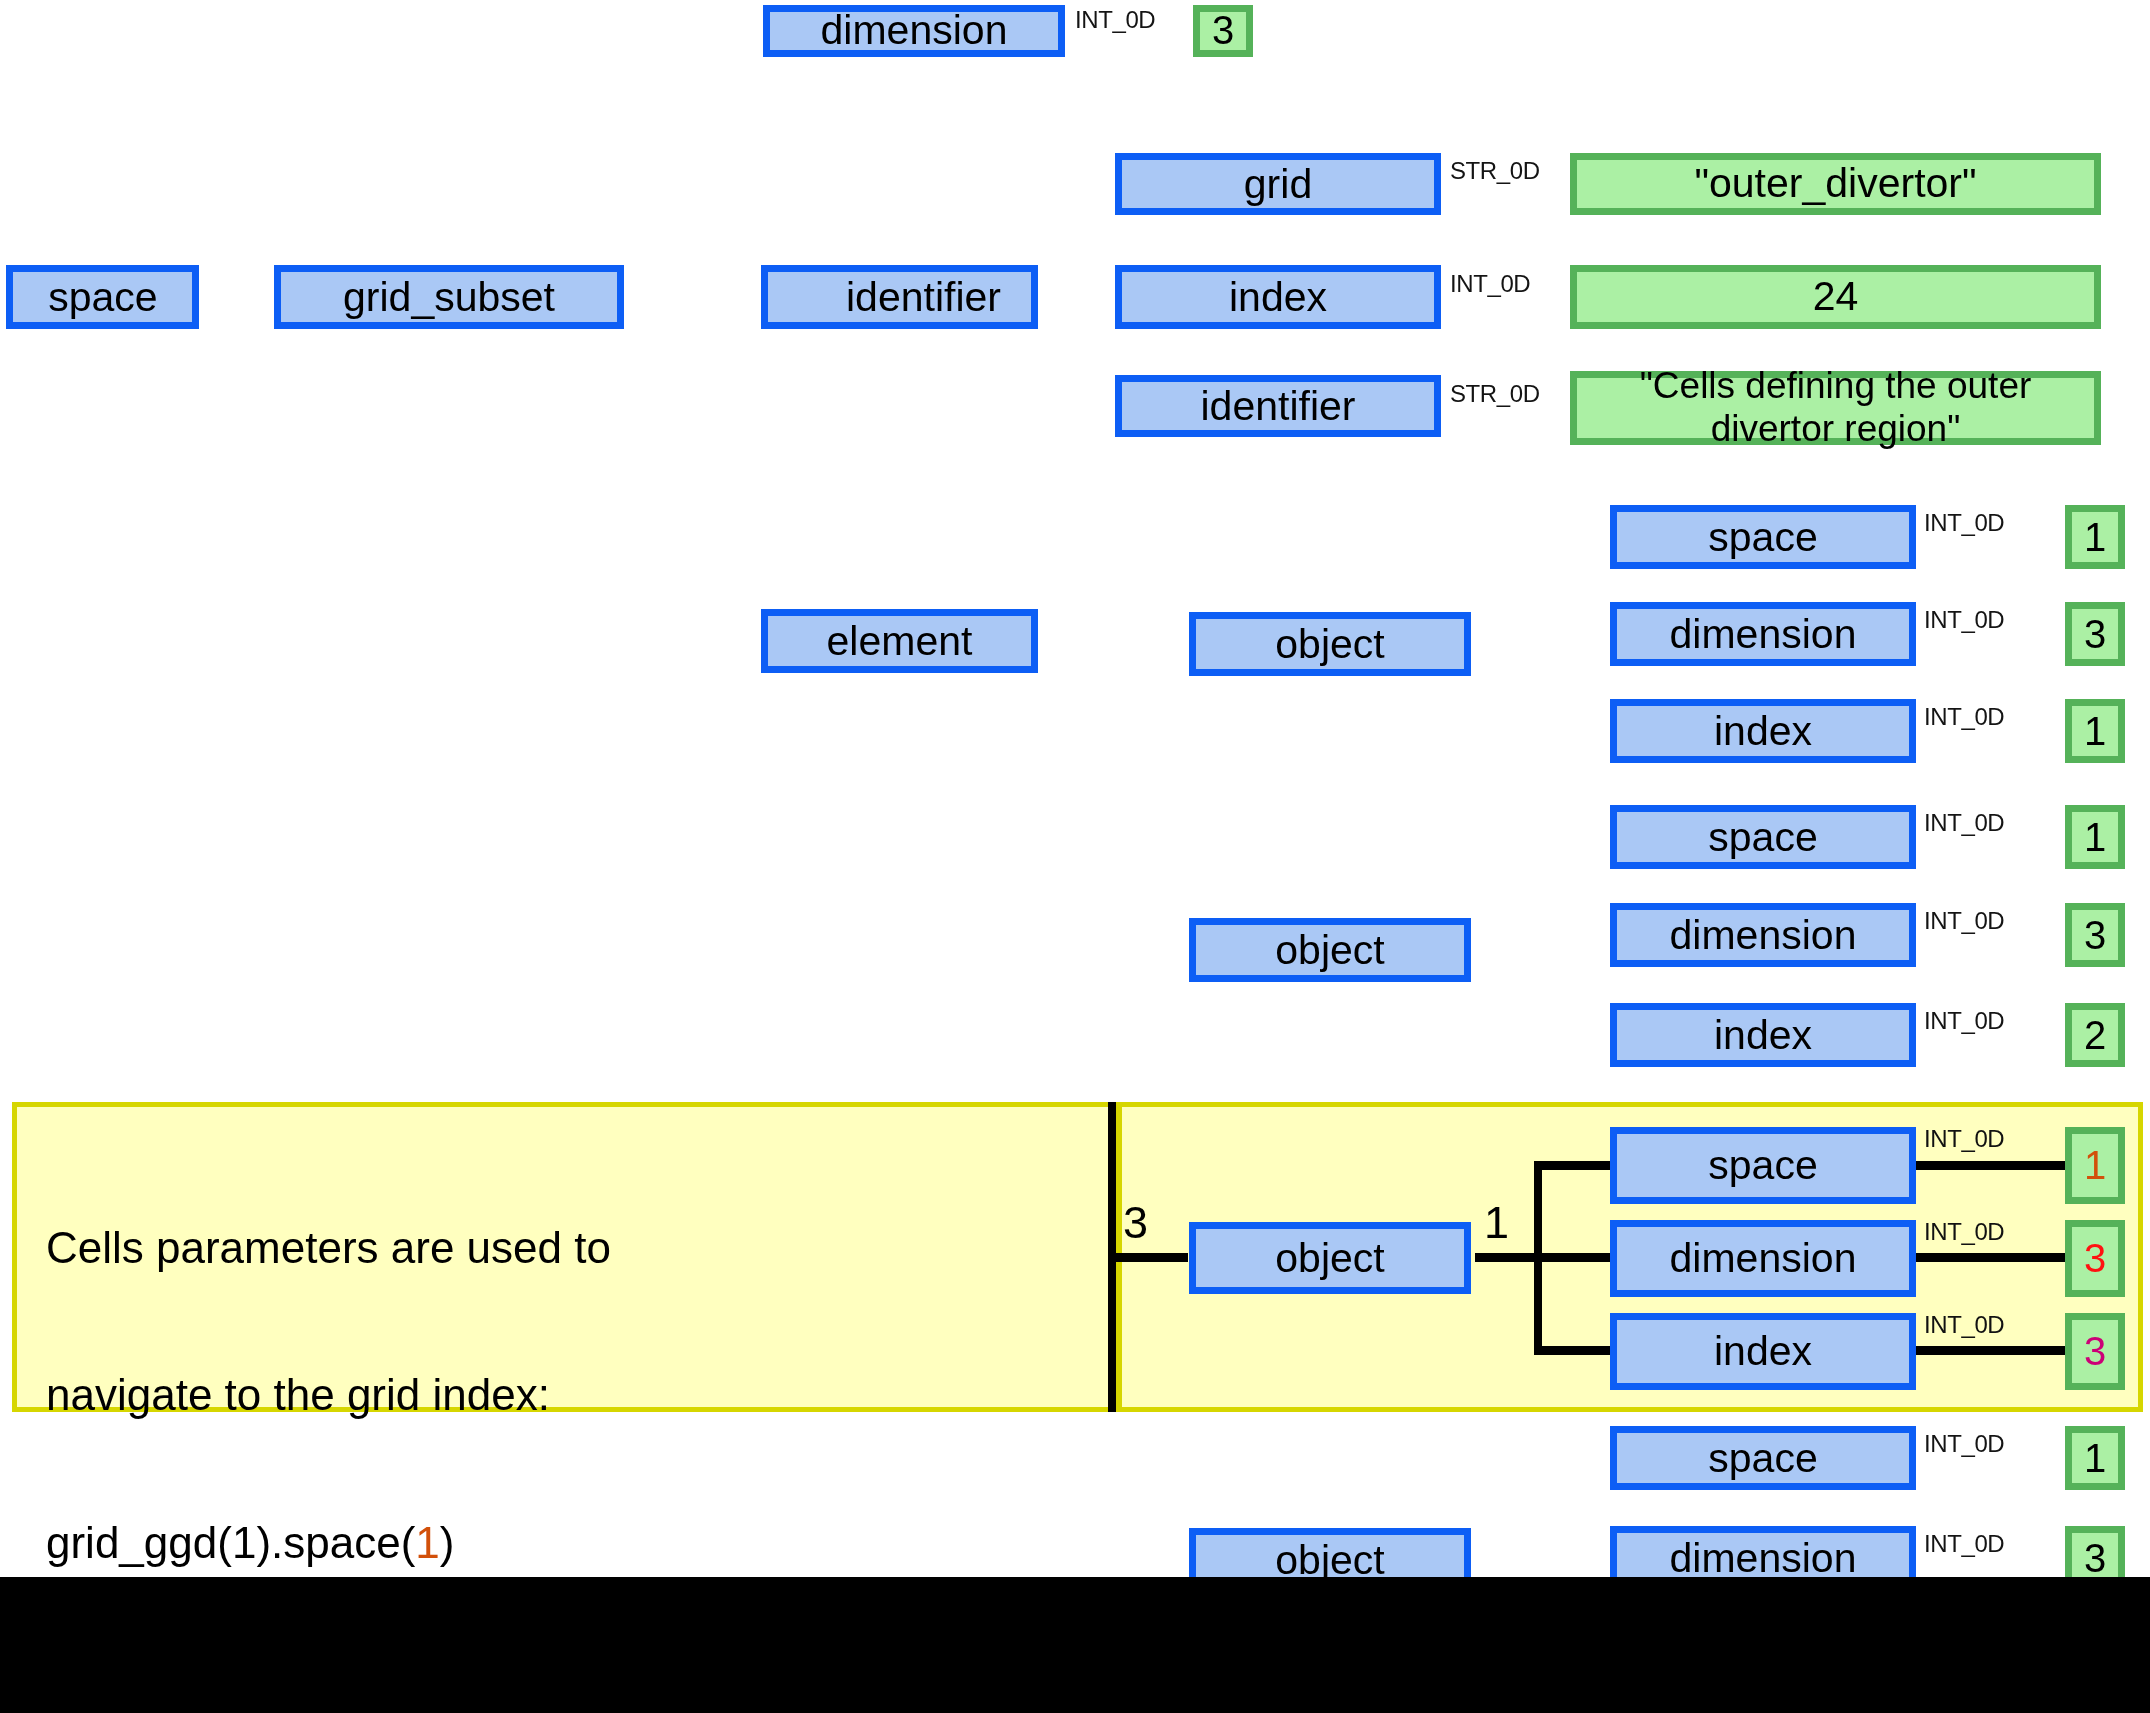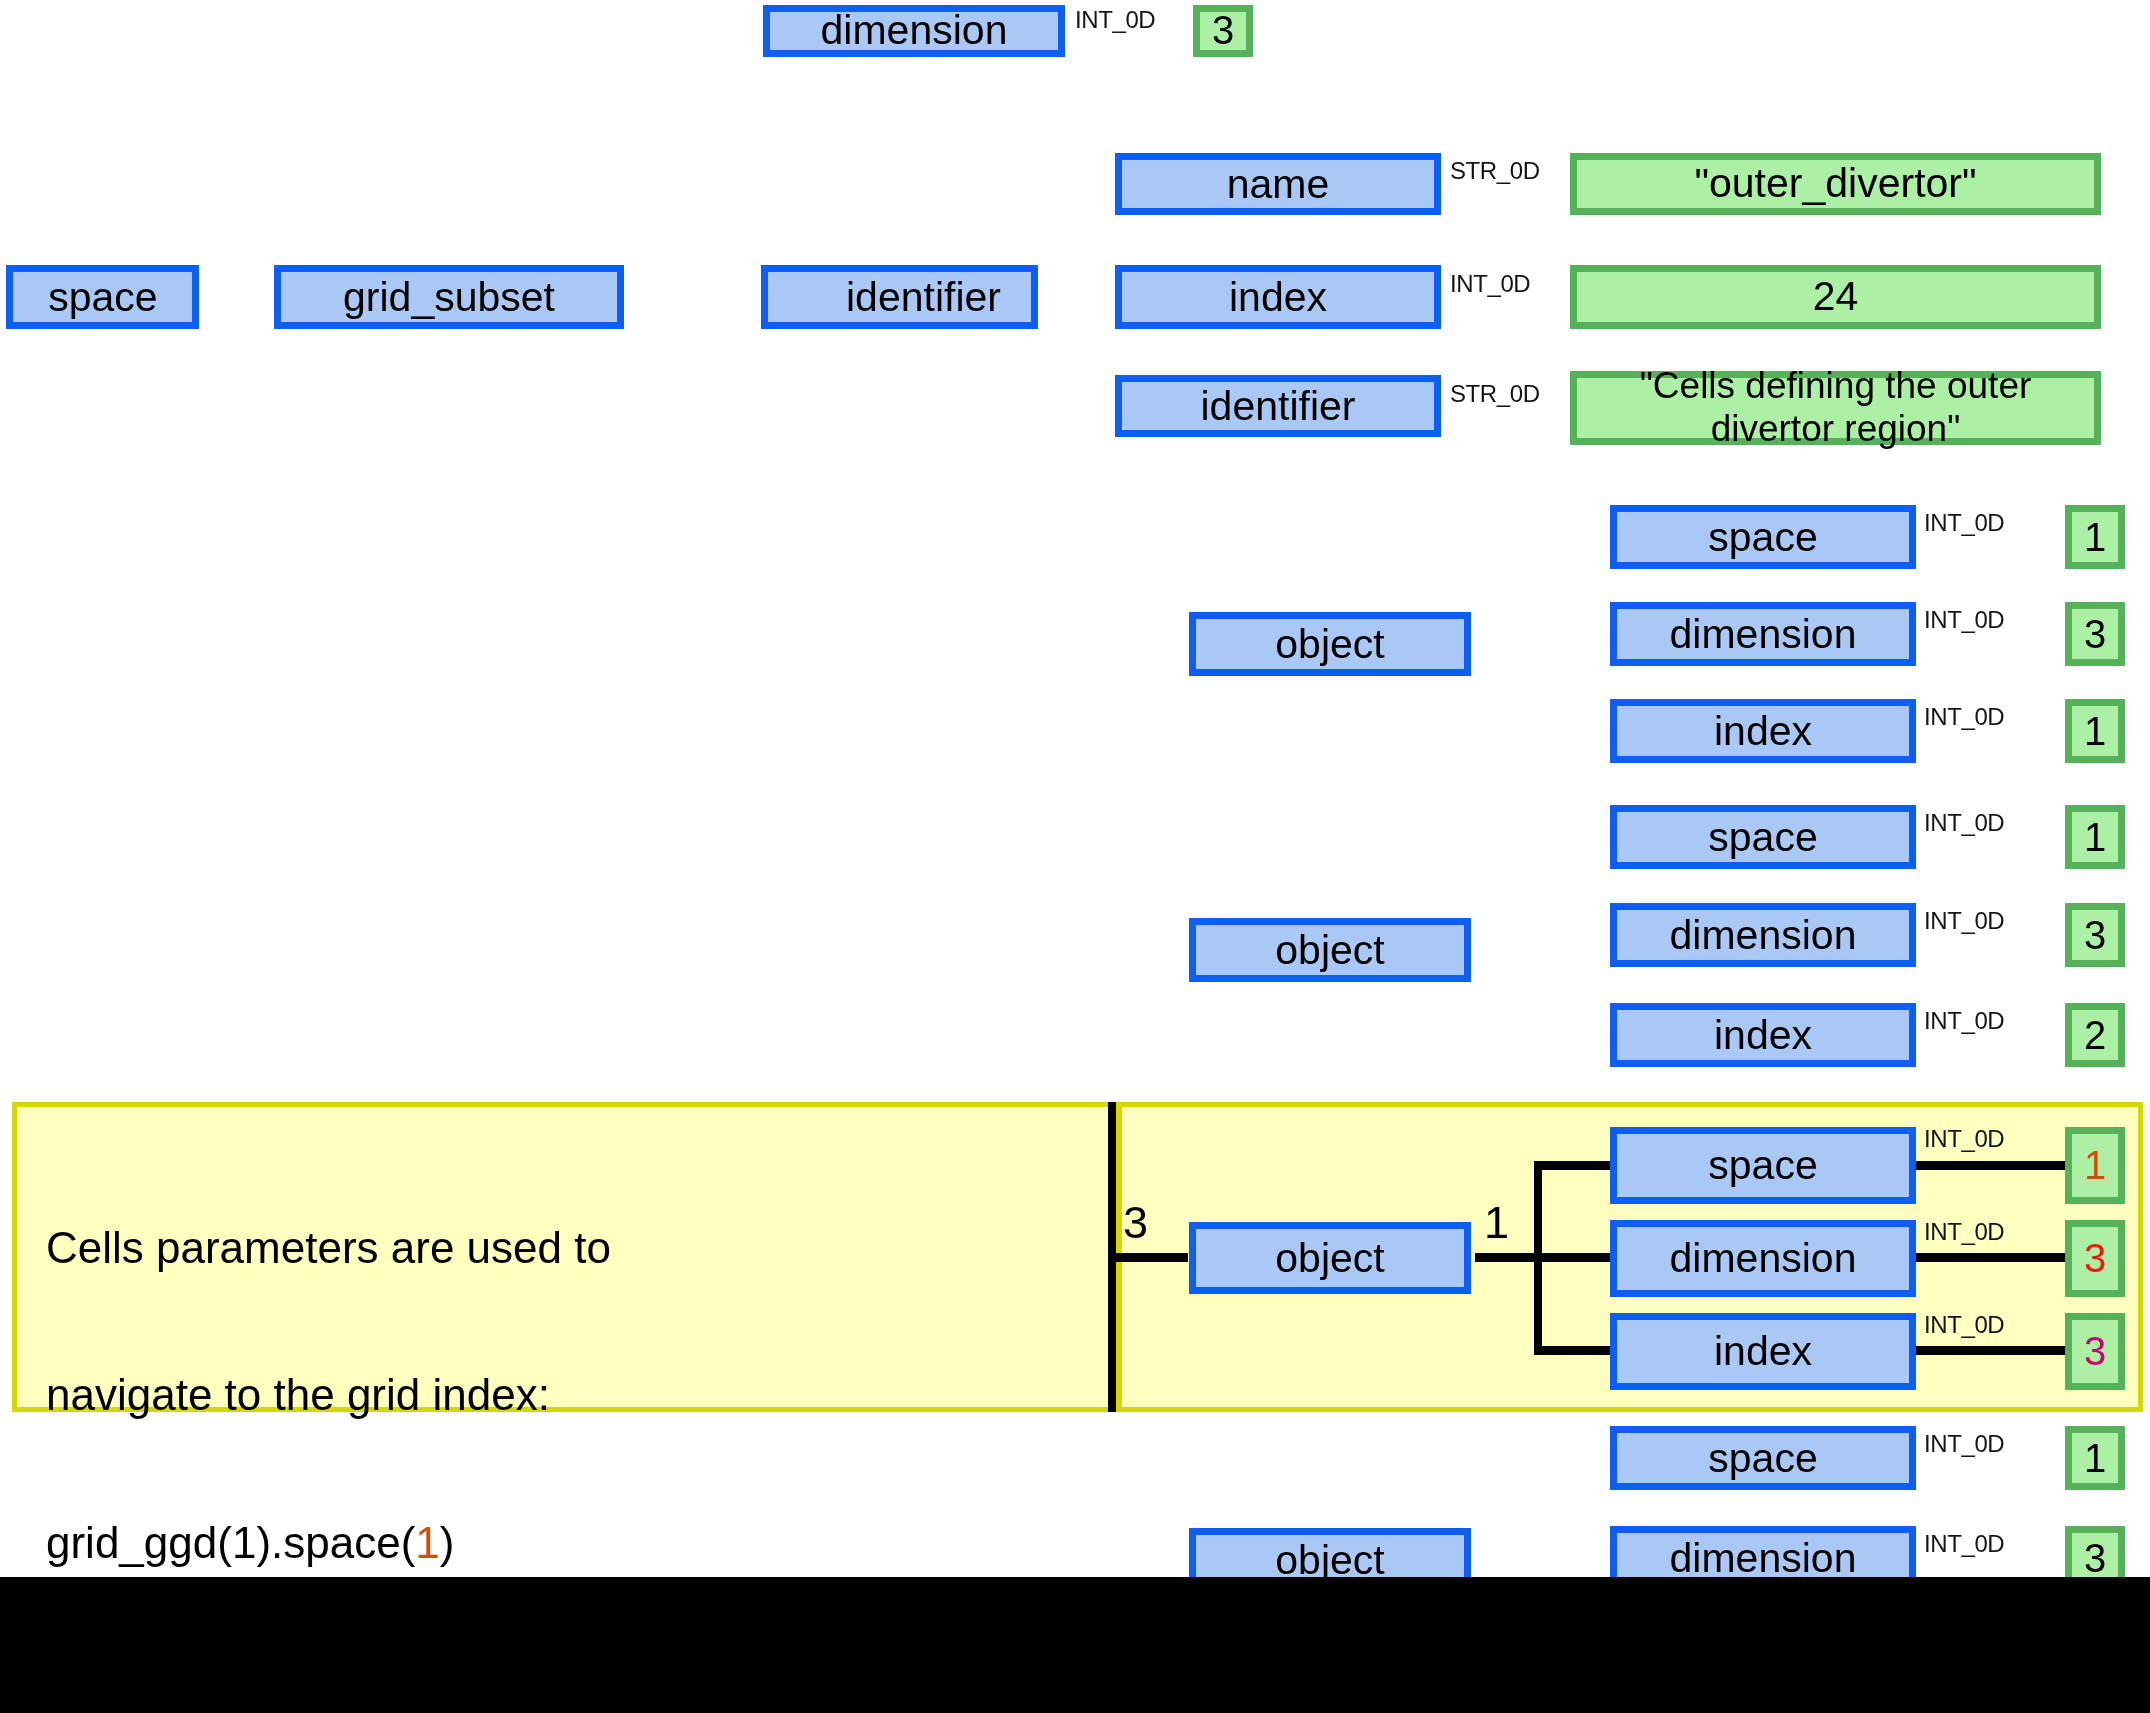--- a/index.html
+++ b/index.html
@@ -116,35 +116,36 @@
   <div class="ln" style="left:1534px;top:1346px;width:80px;height:8.7px;"></div>
 
   <div class="ln" style="left:1916px;top:1161px;width:151px;height:8.7px;"></div>
   <div class="ln" style="left:1916px;top:1253px;width:151px;height:8.7px;"></div>
   <div class="ln" style="left:1916px;top:1346px;width:151px;height:8.7px;"></div>
 
   <div class="bx" style="left:763px;top:4.8px;width:302px;height:52px;">dimension</div>
   <div class="tl" style="left:1075px;top:6.4px;">INT_0D</div>
   <div class="gv narrow" style="left:1193px;top:4.8px;width:60px;height:52px;">3</div>
 
-  <div class="bx" style="left:1115px;top:153px;width:326px;height:62px;">name</div>
+  <div class="bx" style="left:1115px;top:153px;width:326px;height:62px;">grid</div>
   <div class="tl" style="left:1450px;top:157px;">STR_0D</div>
   <div class="gv" style="left:1570px;top:153px;width:531px;height:62px;">"outer_divertor"</div>
 
   <div class="bx" style="left:6.4px;top:265px;width:193px;height:64px;">space</div>
   <div class="bx" style="left:274px;top:265px;width:350px;height:64px;">grid_subset</div>
   <div class="bx" style="left:761px;top:265px;width:277px;height:64px;padding-left:48px;">identifier</div>
   <div class="bx" style="left:1115px;top:265px;width:326px;height:64px;">index</div>
   <div class="tl" style="left:1450px;top:270px;">INT_0D</div>
   <div class="gv" style="left:1570px;top:265px;width:531px;height:64px;">24</div>
 
   <div class="bx" style="left:1115px;top:375px;width:326px;height:62px;">identifier</div>
   <div class="tl" style="left:1450px;top:380px;">STR_0D</div>
   <div class="gv two-line" style="left:1570px;top:371px;width:531px;height:74px;">"Cells defining the outer divertor region"</div>
 
+  <div class="bx" style="left:761px;top:609px;width:277px;height:64px;">element</div>
 
   <div class="bx" style="left:1189px;top:612px;width:282px;height:64px;">object</div>
   <div class="bx" style="left:1189px;top:918px;width:282px;height:64px;">object</div>
   <div class="bx" style="left:1189px;top:1222px;width:282px;height:72px;">object</div>
   <div class="bx" style="left:1189px;top:1528px;width:282px;height:64px;">object</div>
 
   <div class="mult" style="left:1123px;top:1197px;">3</div>
   <div class="mult" style="left:1484px;top:1197px;">1</div>
 
   <div class="bx" style="left:1610px;top:505px;width:306px;height:64px;">space</div>

